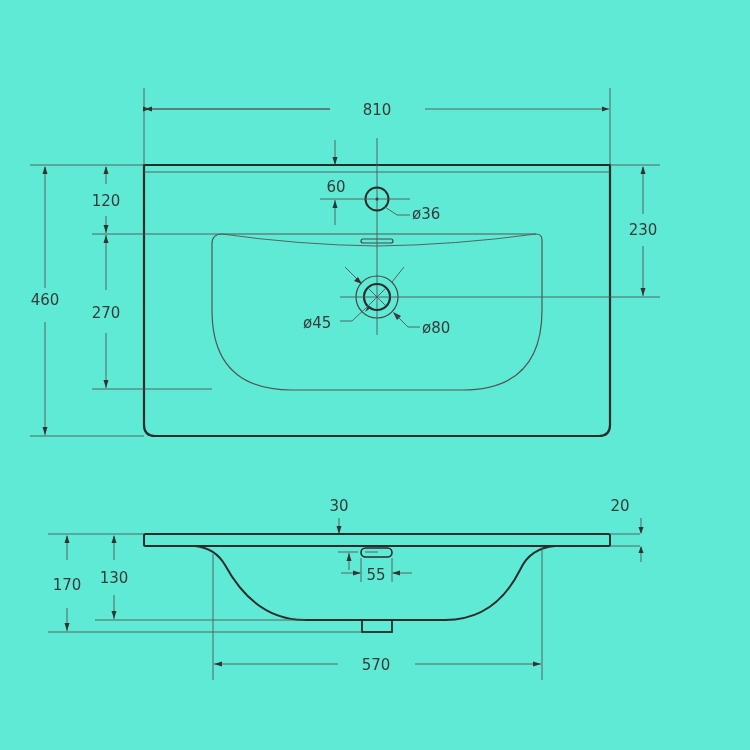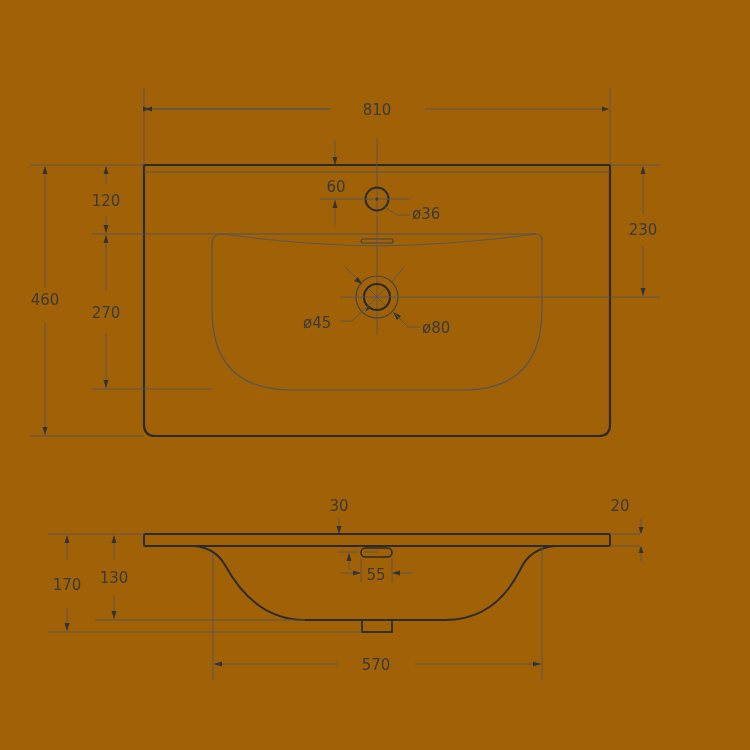--- a/index.html
+++ b/index.html
@@ -1,16 +1,16 @@
 <!DOCTYPE html>
 <html><head>
 <meta charset="utf-8">
 <style>
   html, body { margin:0; padding:0; background:#ffffff; }
-  #canvas { position:relative; width:750px; height:750px; background:#a16207; overflow:hidden; }
+  #canvas { position:relative; width:750px; height:750px; background:#5eead4; overflow:hidden; }
   svg { position:absolute; left:0; top:0; }
   .dim-label { font-family:"DejaVu Sans", sans-serif; font-size:15px; fill:#3a3a3a; }
   .outline { stroke:#2b2b2b; stroke-width:2.2; fill:none; }
   .thin { stroke:#555; stroke-width:0.9; fill:none; }
   .mid { stroke:#444; stroke-width:1.2; fill:none; }
 </style>
 </head>
 <body>
 
 <div id="canvas">

